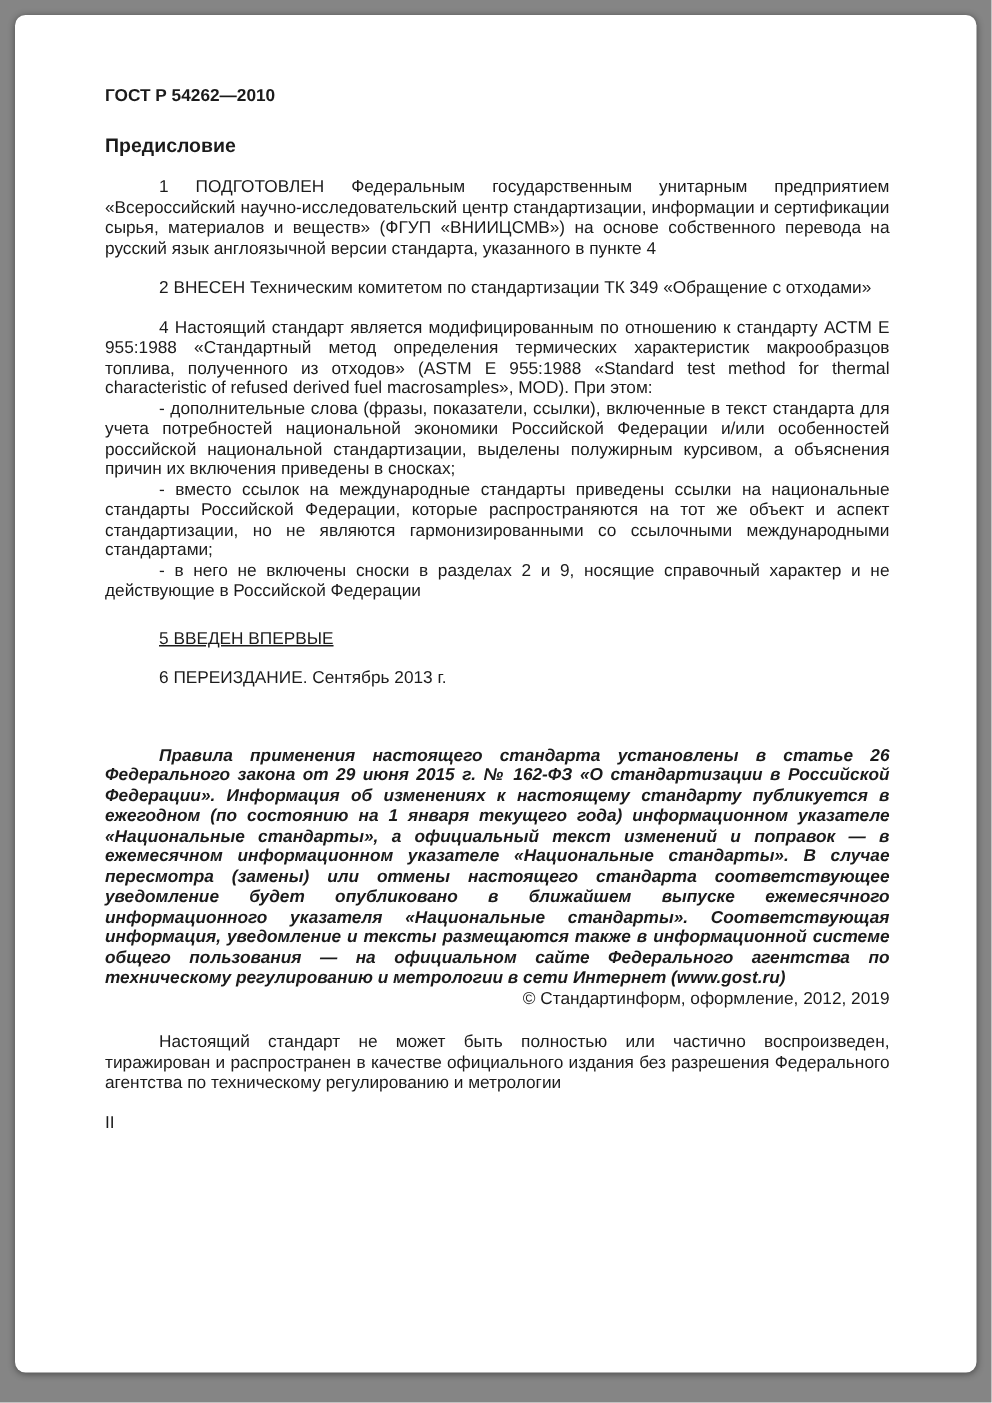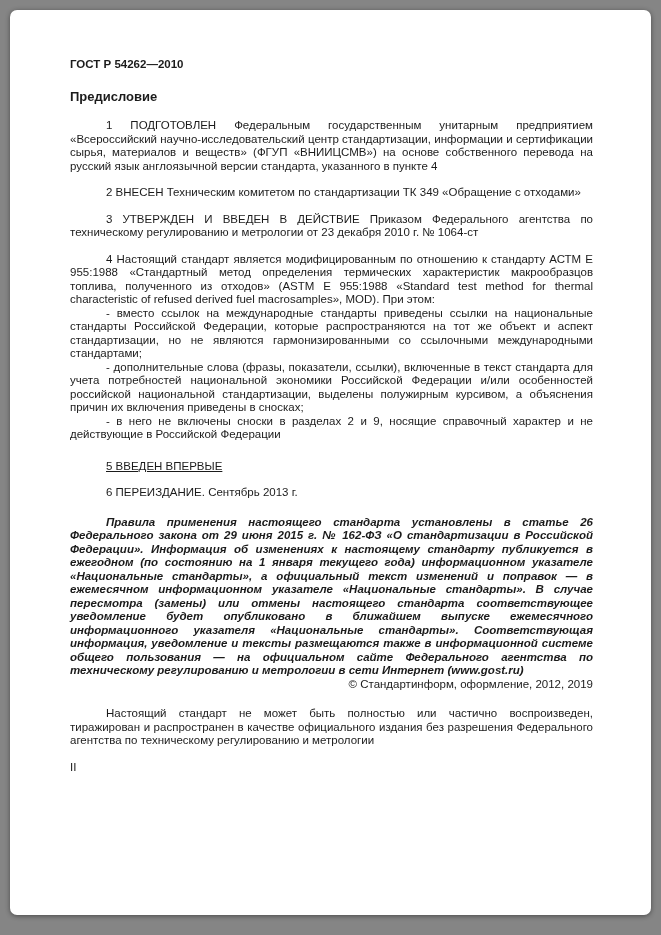--- a/index.html
+++ b/index.html
@@ -48,21 +48,21 @@
     text-indent: 36px;
   }
   p.tight {
     margin-bottom: 0;
   }
   p.item5 {
     margin-top: 18px;
     text-decoration: underline;
   }
   p.legal {
-    margin: 16px 0 0 0;
+    margin: 38px 0 0 0;
     text-align: justify;
     text-indent: 36px;
     font-style: italic;
     font-weight: bold;
   }
   .copyright {
     text-align: right;
   }
   p.footer-note {
     margin: 16px 0 0 0;
@@ -80,27 +80,26 @@
   <div class="sheet">
 
     <div class="doc-header">ГОСТ Р 54262—2010</div>
 
     <div class="doc-title">Предисловие</div>
 
     <p class="para">1 ПОДГОТОВЛЕН Федеральным государственным унитарным предприятием «Всероссийский научно-исследовательский центр стандартизации, информации и сертификации сырья, материалов и веществ» (ФГУП «ВНИИЦСМВ») на основе собственного перевода на русский язык англоязычной версии стандарта, указанного в пункте 4</p>
 
     <p class="para">2 ВНЕСЕН Техническим комитетом по стандартизации ТК 349 «Обращение с отходами»</p>
 
-    <p class="para">3 УТВЕРЖДЕН И ВВЕДЕН В ДЕЙСТВИЕ Приказом Федерального агентства по техническому регулированию и метрологии от 23 декабря 2010 г. № 1064-ст</p>
 
     <p class="para tight">4 Настоящий стандарт является модифицированным по отношению к стандарту АСТМ Е 955:1988 «Стандартный метод определения термических характеристик макрообразцов топлива, полученного из отходов» (ASTM Е 955:1988 «Standard test method for thermal characteristic of refused derived fuel macrosamples», MOD). При этом:</p>
 
+    <p class="para tight">- дополнительные слова (фразы, показатели, ссылки), включенные в текст стандарта для учета потребностей национальной экономики Российской Федерации и/или особенностей российской национальной стандартизации, выделены полужирным курсивом, а объяснения причин их включения приведены в сносках;</p>
+
     <p class="para tight">- вместо ссылок на международные стандарты приведены ссылки на национальные стандарты Российской Федерации, которые распространяются на тот же объект и аспект стандартизации, но не являются гармонизированными со ссылочными международными стандартами;</p>
-
-    <p class="para tight">- дополнительные слова (фразы, показатели, ссылки), включенные в текст стандарта для учета потребностей национальной экономики Российской Федерации и/или особенностей российской национальной стандартизации, выделены полужирным курсивом, а объяснения причин их включения приведены в сносках;</p>
 
     <p class="para">- в него не включены сноски в разделах 2 и 9, носящие справочный характер и не действующие в Российской Федерации</p>
 
     <p class="para item5">5 ВВЕДЕН ВПЕРВЫЕ</p>
 
     <p class="para">6 ПЕРЕИЗДАНИЕ. Сентябрь 2013 г.</p>
 
     <p class="legal">Правила применения настоящего стандарта установлены в статье 26 Федерального закона от 29 июня 2015 г. № 162-ФЗ «О стандартизации в Российской Федерации». Информация об изменениях к настоящему стандарту публикуется в ежегодном (по состоянию на 1 января текущего года) информационном указателе «Национальные стандарты», а официальный текст изменений и поправок — в ежемесячном информационном указателе «Национальные стандарты». В случае пересмотра (замены) или отмены настоящего стандарта соответствующее уведомление будет опубликовано в ближайшем выпуске ежемесячного информационного указателя «Национальные стандарты». Соответствующая информация, уведомление и тексты размещаются также в информационной системе общего пользования — на официальном сайте Федерального агентства по техническому регулированию и метрологии в сети Интернет (www.gost.ru)</p>
 
     <div class="copyright">© Стандартинформ, оформление, 2012, 2019</div>

